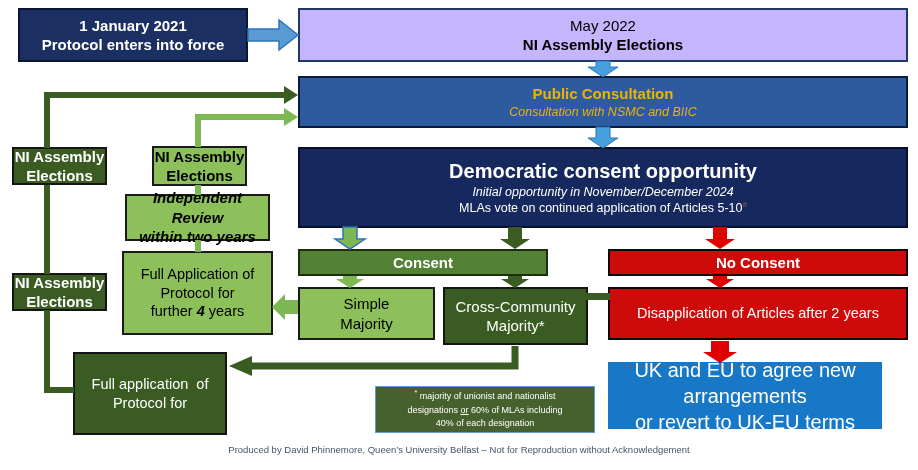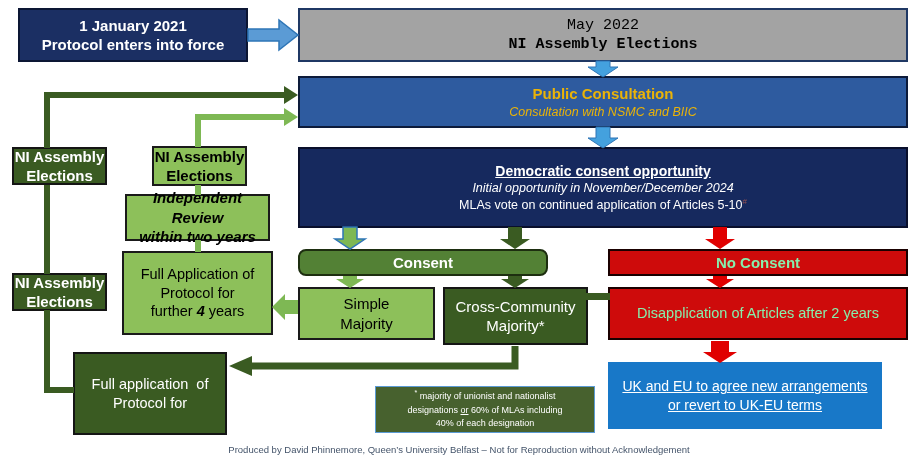--- a/index.html
+++ b/index.html
@@ -3,33 +3,33 @@
 <meta charset="utf-8">
 <style>
   html,body{margin:0;padding:0;background:#fff;}
   #canvas{position:relative;width:918px;height:470px;background:#ffffff;overflow:hidden;
           font-family:"Liberation Sans",sans-serif;}
   .box{position:absolute;box-sizing:border-box;display:flex;flex-direction:column;
        justify-content:center;align-items:center;text-align:center;border:2px solid #121212;
        line-height:1.3;z-index:2;}
   .navy{background:#1b2f63;color:#fff;border-color:#0c1634;}
   .darknavy{background:#16295e;color:#fff;border-color:#090f2b;}
-  .lblue{background:#a3a3a3;color:#000;border-color:#1f3864;font-family:Liberation Mono, monospace;}
+  .lblue{background:#c4b5fd;color:#000;border-color:#1f3864;}
   .mblue{background:#2e5b9f;color:#eab308;border-color:#0d1b3a;}
   .bblue{background:#1878c8;color:#fff;border:none;}
-  .gmid{background:#538135;color:#fff;border-color:#1d2e10;border-radius:8px;}
+  .gmid{background:#538135;color:#fff;border-color:#1d2e10;}
   .glight{background:#8dc05a;color:#000;border-color:#1a1a1a;}
   .gdark{background:#3a5b22;color:#fff;border-color:#151515;}
   .gfoot{background:#47612e;color:#fff;border:1.5px solid #5b9bd5;}
-  .red{background:#ce0b0b;color:#86efac;border-color:#1a0000;}
+  .red{background:#ce0b0b;color:#ffffff;border-color:#1a0000;}
   .b{font-weight:bold;}
   .sb{font-weight:600;}
   .i{font-style:italic;}
   .pre{white-space:pre-wrap;}
-  .t15{font-size:15px;} .t16{font-size:14px;text-decoration:underline;} .t13{font-size:12.5px;}
+  .t15{font-size:15px;} .t16{font-size:20px;} .t13{font-size:12.5px;}
   .t14{font-size:14.5px;} .t12{font-size:15px;} .t9{font-size:9px;line-height:1.5;}
   .sup{font-size:8px;vertical-align:super;color:rgba(175,90,80,.85);}
   .fnsup{font-size:7px;vertical-align:super;}
   .u{text-decoration:underline;}
   .numb{font-weight:bold;font-style:italic;}
   #connectors{position:absolute;left:0;top:0;z-index:3;pointer-events:none;}
   #caption{position:absolute;left:0;top:444px;width:918px;text-align:center;
            color:#44546a;font-size:9.5px;z-index:2;}
 </style>
 </head>

